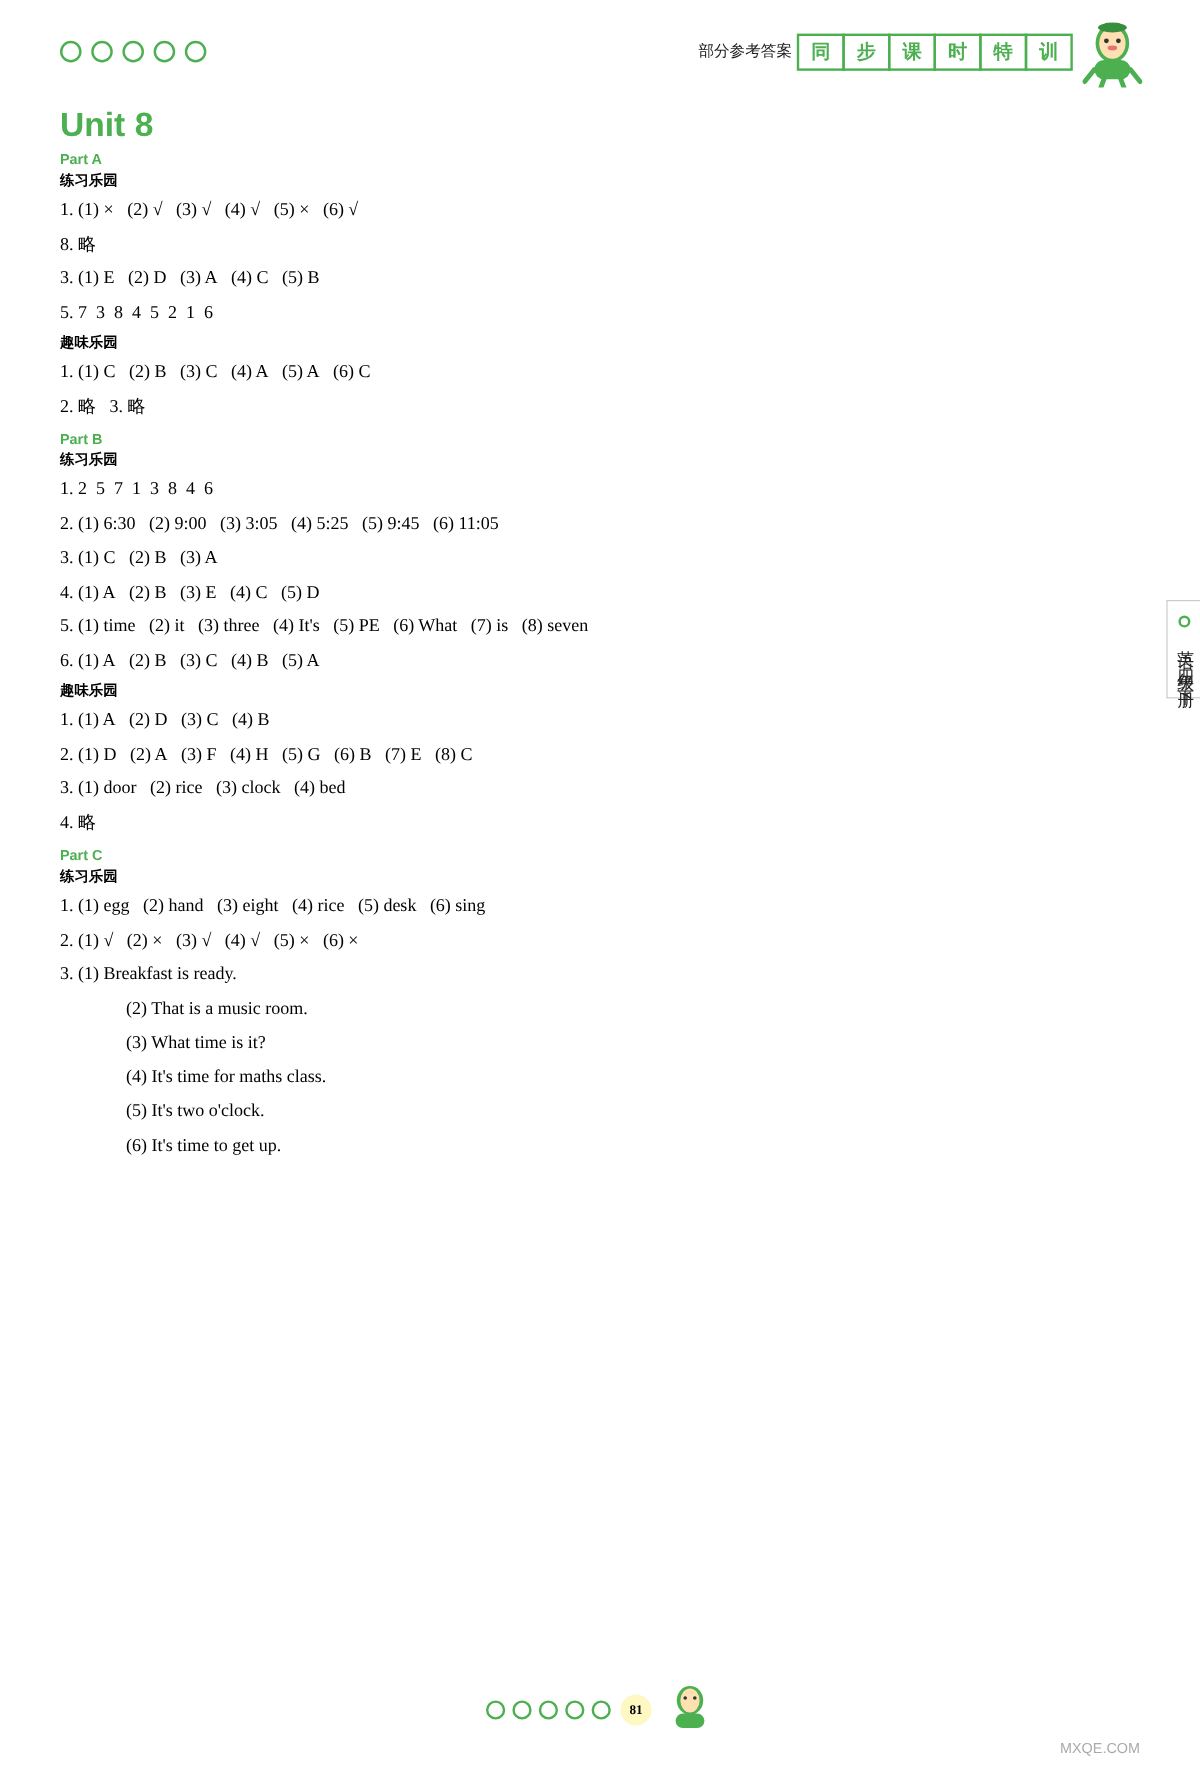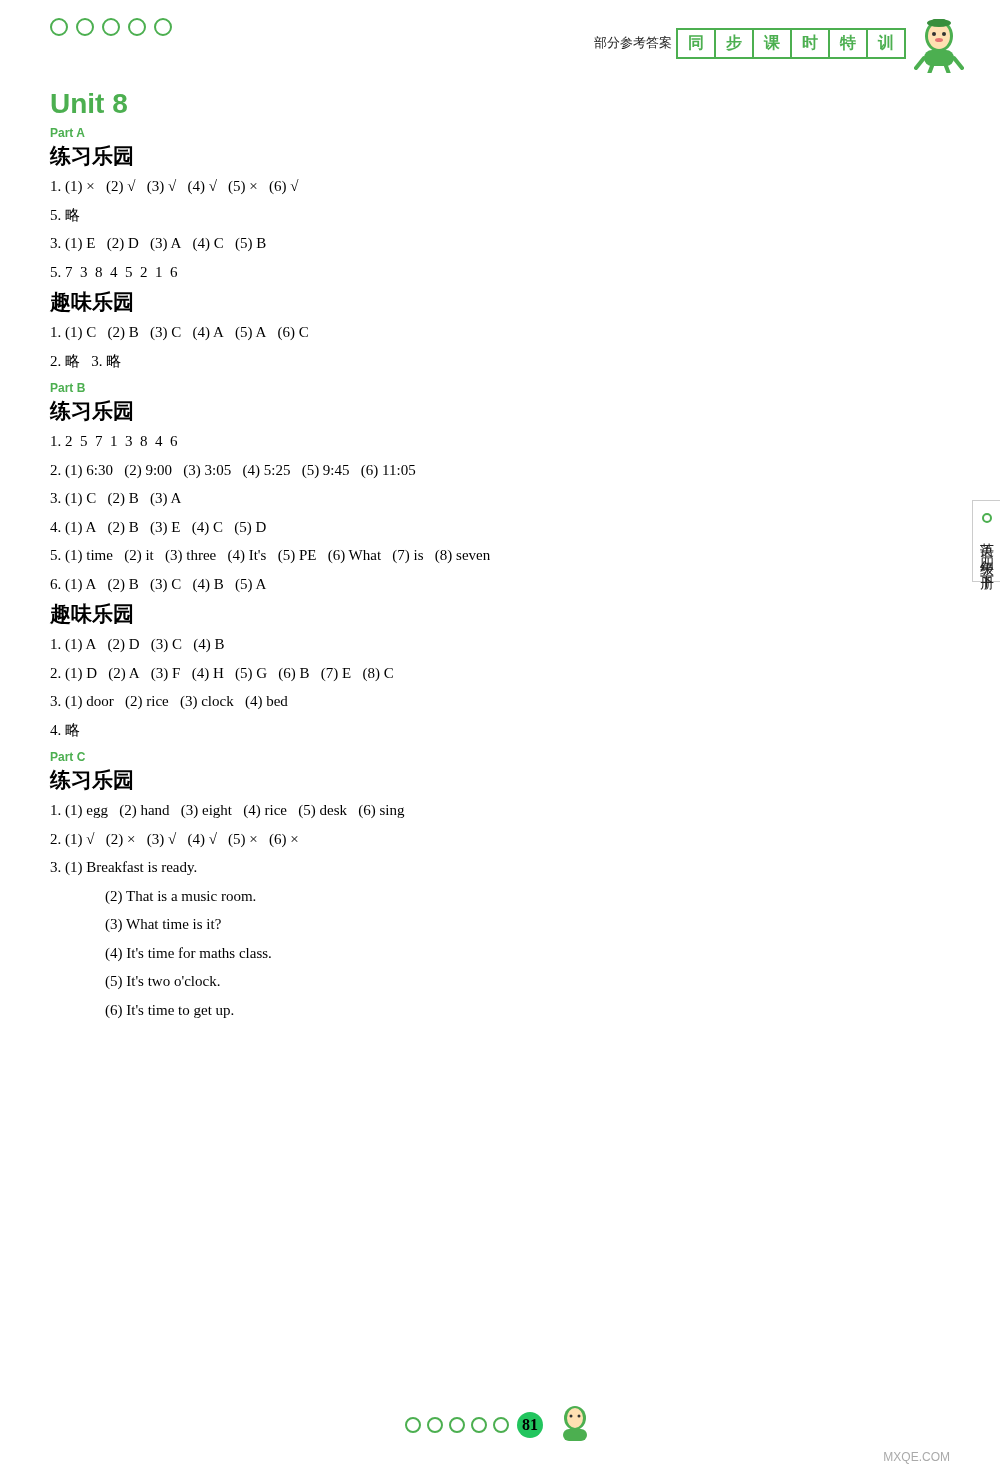--- a/index.html
+++ b/index.html
@@ -9,22 +9,23 @@
       background: #fff;
       font-family: "SimSun", "宋体", serif;
       font-size: 15px;
       color: #000;
       position: relative;
     }
 
     
     .header {
       display: flex;
+      align-items: center;
       justify-content: space-between;
-      padding: 18px 36px 10px 30px;
+      padding: 18px 48px 10px 30px;
       border-bottom: none;
       margin-left: 20px;
     }
     .header-circles {
       display: flex;
       gap: 8px;
     }
     .circle {
       width: 18px;
       height: 18px;
@@ -78,21 +79,21 @@
     .part-title {
       font-size: 12px;
       font-weight: bold;
       color: #4caf50;
       margin-top: 6px;
       margin-bottom: 2px;
       font-family: Arial, sans-serif;
     }
 
     .section-title {
-      font-size: 21px;
+      font-size: 12px;
       font-weight: bold;
       color: #000;
       margin-top: 2px;
       margin-bottom: 2px;
     }
 
     .answer-line {
       line-height: 1.9;
       font-size: 15px;
       margin-left: 0;
@@ -189,21 +190,21 @@
 </div>
 
 <div class="content">
 
   <div class="unit-title">Unit  8</div>
 
   <div>
     <div class="part-title">Part A</div>
     <div class="section-title">练习乐园</div>
     <div class="answer-line">1. (1) ×&nbsp;&nbsp; (2) √&nbsp;&nbsp; (3) √&nbsp;&nbsp; (4) √&nbsp;&nbsp; (5) ×&nbsp;&nbsp; (6) √</div>
-    <div class="answer-line">5. 略</div>
+    <div class="answer-line">8. 略</div>
     <div class="answer-line">3. (1) E&nbsp;&nbsp; (2) D&nbsp;&nbsp; (3) A&nbsp;&nbsp; (4) C&nbsp;&nbsp; (5) B</div>
     <div class="answer-line">5. 7&nbsp; 3&nbsp; 8&nbsp; 4&nbsp; 5&nbsp; 2&nbsp; 1&nbsp; 6</div>
 
     <div class="section-title">趣味乐园</div>
     <div class="answer-line">1. (1) C&nbsp;&nbsp; (2) B&nbsp;&nbsp; (3) C&nbsp;&nbsp; (4) A&nbsp;&nbsp; (5) A&nbsp;&nbsp; (6) C</div>
     <div class="answer-line">2. 略&nbsp;&nbsp; 3. 略</div>
   </div>
 
   <div>
     <div class="part-title">Part B</div>
@@ -245,21 +246,21 @@
 </div>
 
 <div style="position:absolute; bottom:25px; left:0; right:0; display:flex; align-items:center; justify-content:center; gap:8px;">
   <div style="display:flex; gap:6px;">
     <div class="footer-circle"></div>
     <div class="footer-circle"></div>
     <div class="footer-circle"></div>
     <div class="footer-circle"></div>
     <div class="footer-circle"></div>
   </div>
-  <div style="background:#22c55e; border-radius:50%; width:26px; height:26px; display:flex; align-items:center; justify-content:center; font-size:16px; font-weight:bold;">81</div>
+  <div style="background:#fef9c3; border-radius:50%; width:26px; height:26px; display:flex; align-items:center; justify-content:center; font-size:11px; font-weight:bold;">81</div>
 
   <div style="margin-left:4px;">
     <svg width="40" height="40" viewBox="0 0 40 40">
       <ellipse cx="20" cy="15" rx="11" ry="12" fill="#4caf50"></ellipse>
       <ellipse cx="20" cy="15" rx="8" ry="10" fill="#ffe0b2"></ellipse>
       <circle cx="16" cy="13" r="1.5" fill="#333"></circle>
       <circle cx="24" cy="13" r="1.5" fill="#333"></circle>
       <rect x="8" y="26" width="24" height="12" rx="6" fill="#4caf50"></rect>
     </svg>
   </div>

